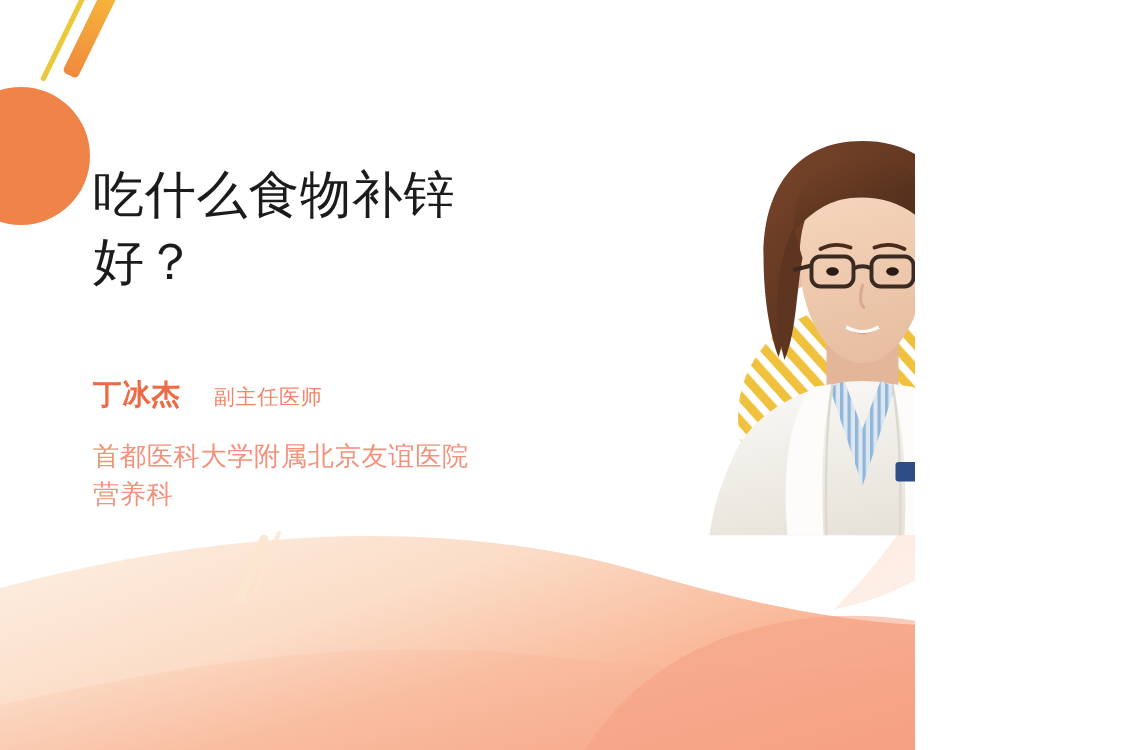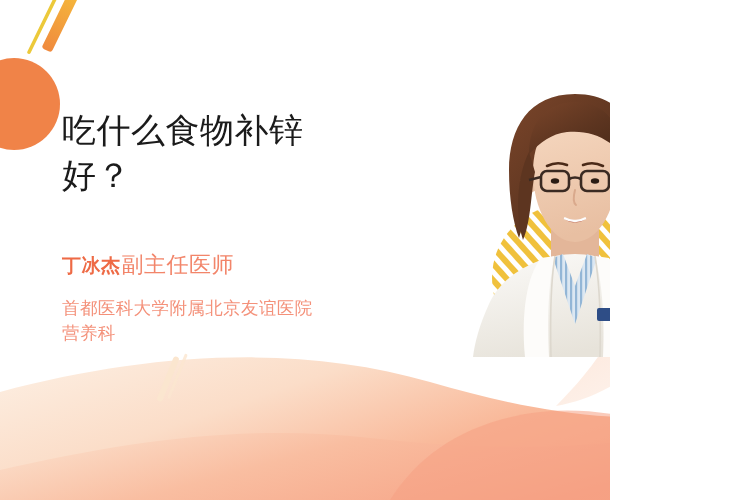--- a/index.html
+++ b/index.html
@@ -40,32 +40,32 @@
     max-width:300px;
   }
 
   .credit {
     margin-top:52px;
   }
 
   .name-row {
     display:flex;
     align-items:baseline;
-    gap:1px;
+    gap:22px;
     margin-bottom:7px;
     text-align:right;
   }
   .doc-name {
     font-size:19px;
     font-weight:700;
     color:#ee6a45;
     letter-spacing:0.5px;
   }
   .doc-title {
-    font-size:22px;
+    font-size:14px;
     font-weight:400;
     color:#f2856a;
     letter-spacing:0.5px;
   }
   .affiliation {
     font-size:17.5px;
     line-height:1.42;
     color:#f4917a;
     letter-spacing:0.4px;
     white-space:pre-line;

